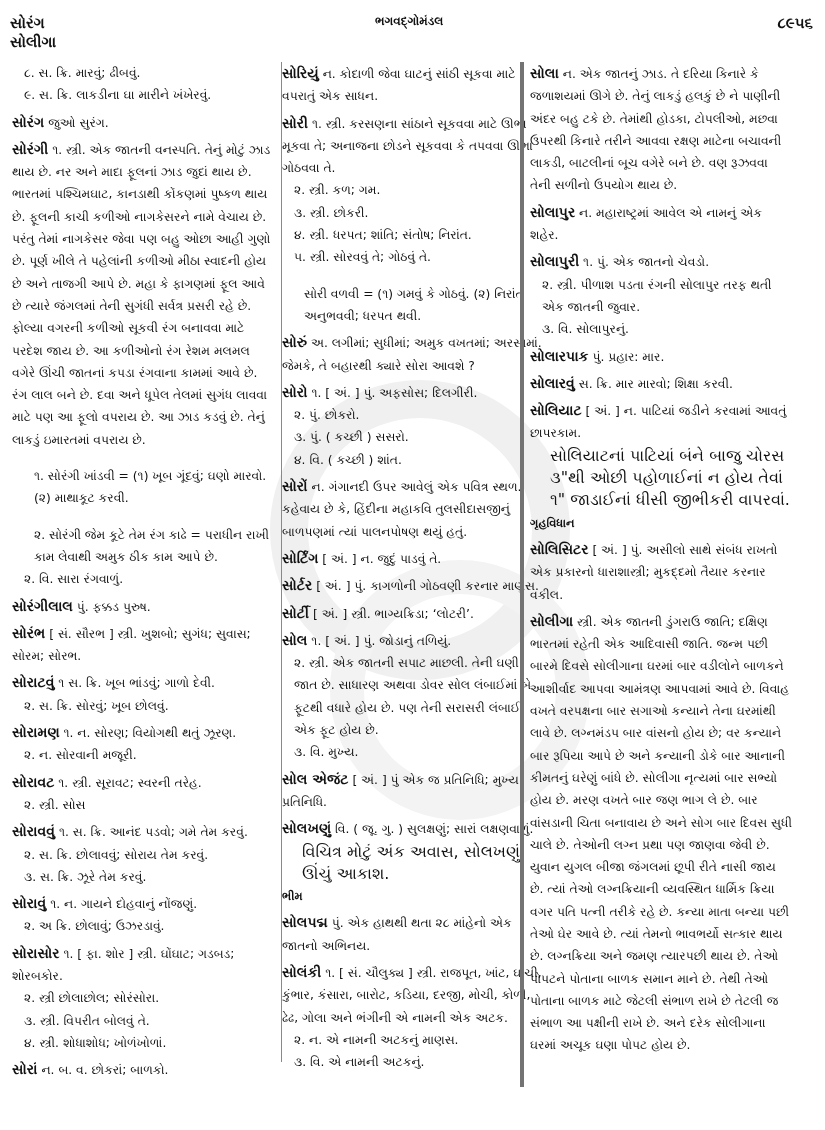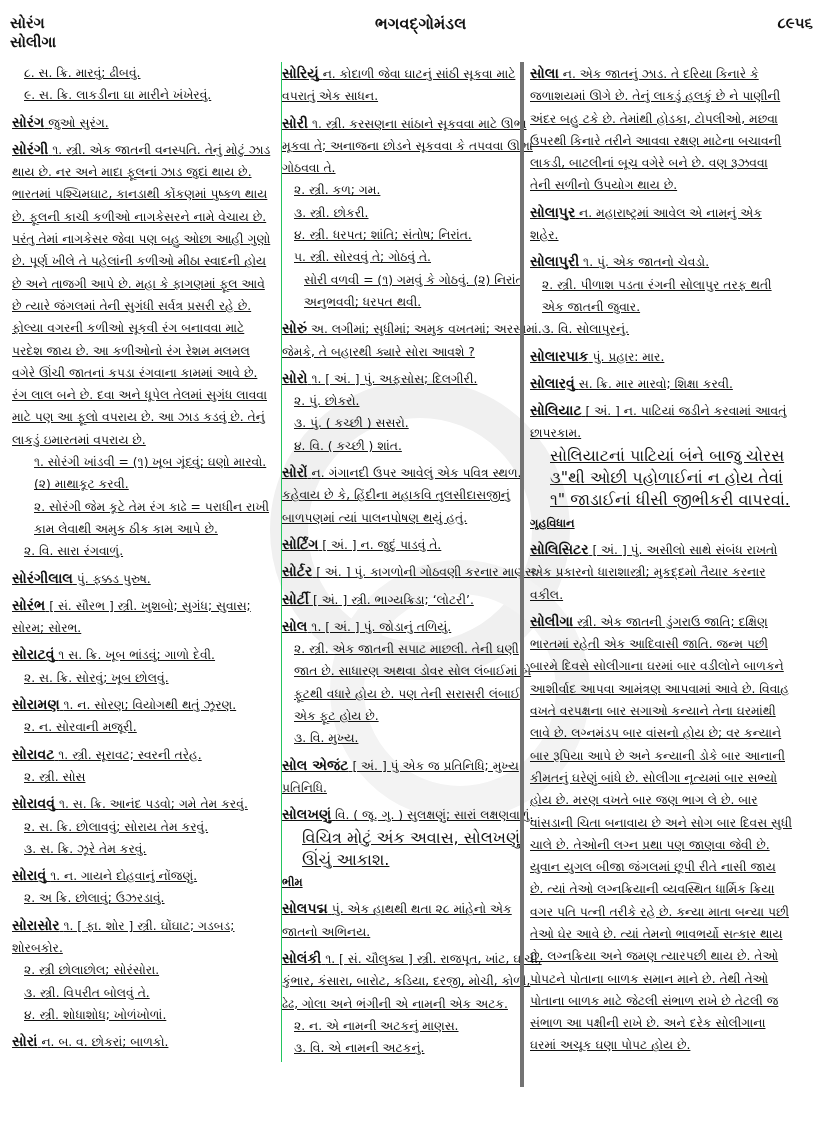--- a/index.html
+++ b/index.html
@@ -11,31 +11,31 @@
     position:absolute; left:270px; top:380px; width:300px; height:300px;
     border-radius:50%; border:38px solid #f0f0f0; box-sizing:border-box; z-index:0;
   }
   .watermark2 {
     position:absolute; left:330px; top:560px; width:260px; height:260px;
     border-radius:50%; border:34px solid #f3f3f3; box-sizing:border-box; z-index:0;
   }
   .header { position:absolute; top:14px; left:0; width:825px; height:44px; z-index:1; }
   .guide-top { position:absolute; left:10px; top:0; font-weight:bold; font-size:15px; }
   .guide-bot { position:absolute; left:10px; top:19px; font-weight:bold; font-size:15px; }
-  .running-title { position:absolute; left:375px; top:0; font-weight:bold; font-size:16px; }
+  .running-title { position:absolute; left:375px; top:0; font-weight:bold; font-size:12px; }
   .page-num { position:absolute; right:12px; top:0; font-weight:bold; font-size:15px; }
   .columns { position:absolute; top:62px; left:0; width:825px; height:1060px; z-index:1; }
   .col { position:absolute; top:0; font-size:12.3px; line-height:22.3px; }
   .col1 { left:12px; width:262px; }
   .col2 { left:281px; width:262px; border-left:1px solid #22c55e; height:1000px; }
   .col3 { left:520px; width:262px; border-left:4px solid #737373; padding-left:6px; height:1025px; }
-  .entry { margin-bottom:4px;text-decoration:underline; }
+  .entry { margin-bottom:4px; }
   .hw { font-weight:bold; font-size:14px; }
   .sub { padding-left:12px; }
-  .ex { padding-left:22px; }
+  .ex { padding-left:22px;margin-top:14px; }
   .quote { padding-left:20px; font-size:16px; }
   .src { text-align:left; font-weight:bold; font-size:11.5px; }
   p { margin:0; }
 </style>
 </head>
 <body>
 
 <div class="watermark"></div>
 <div class="watermark2"></div>
 

